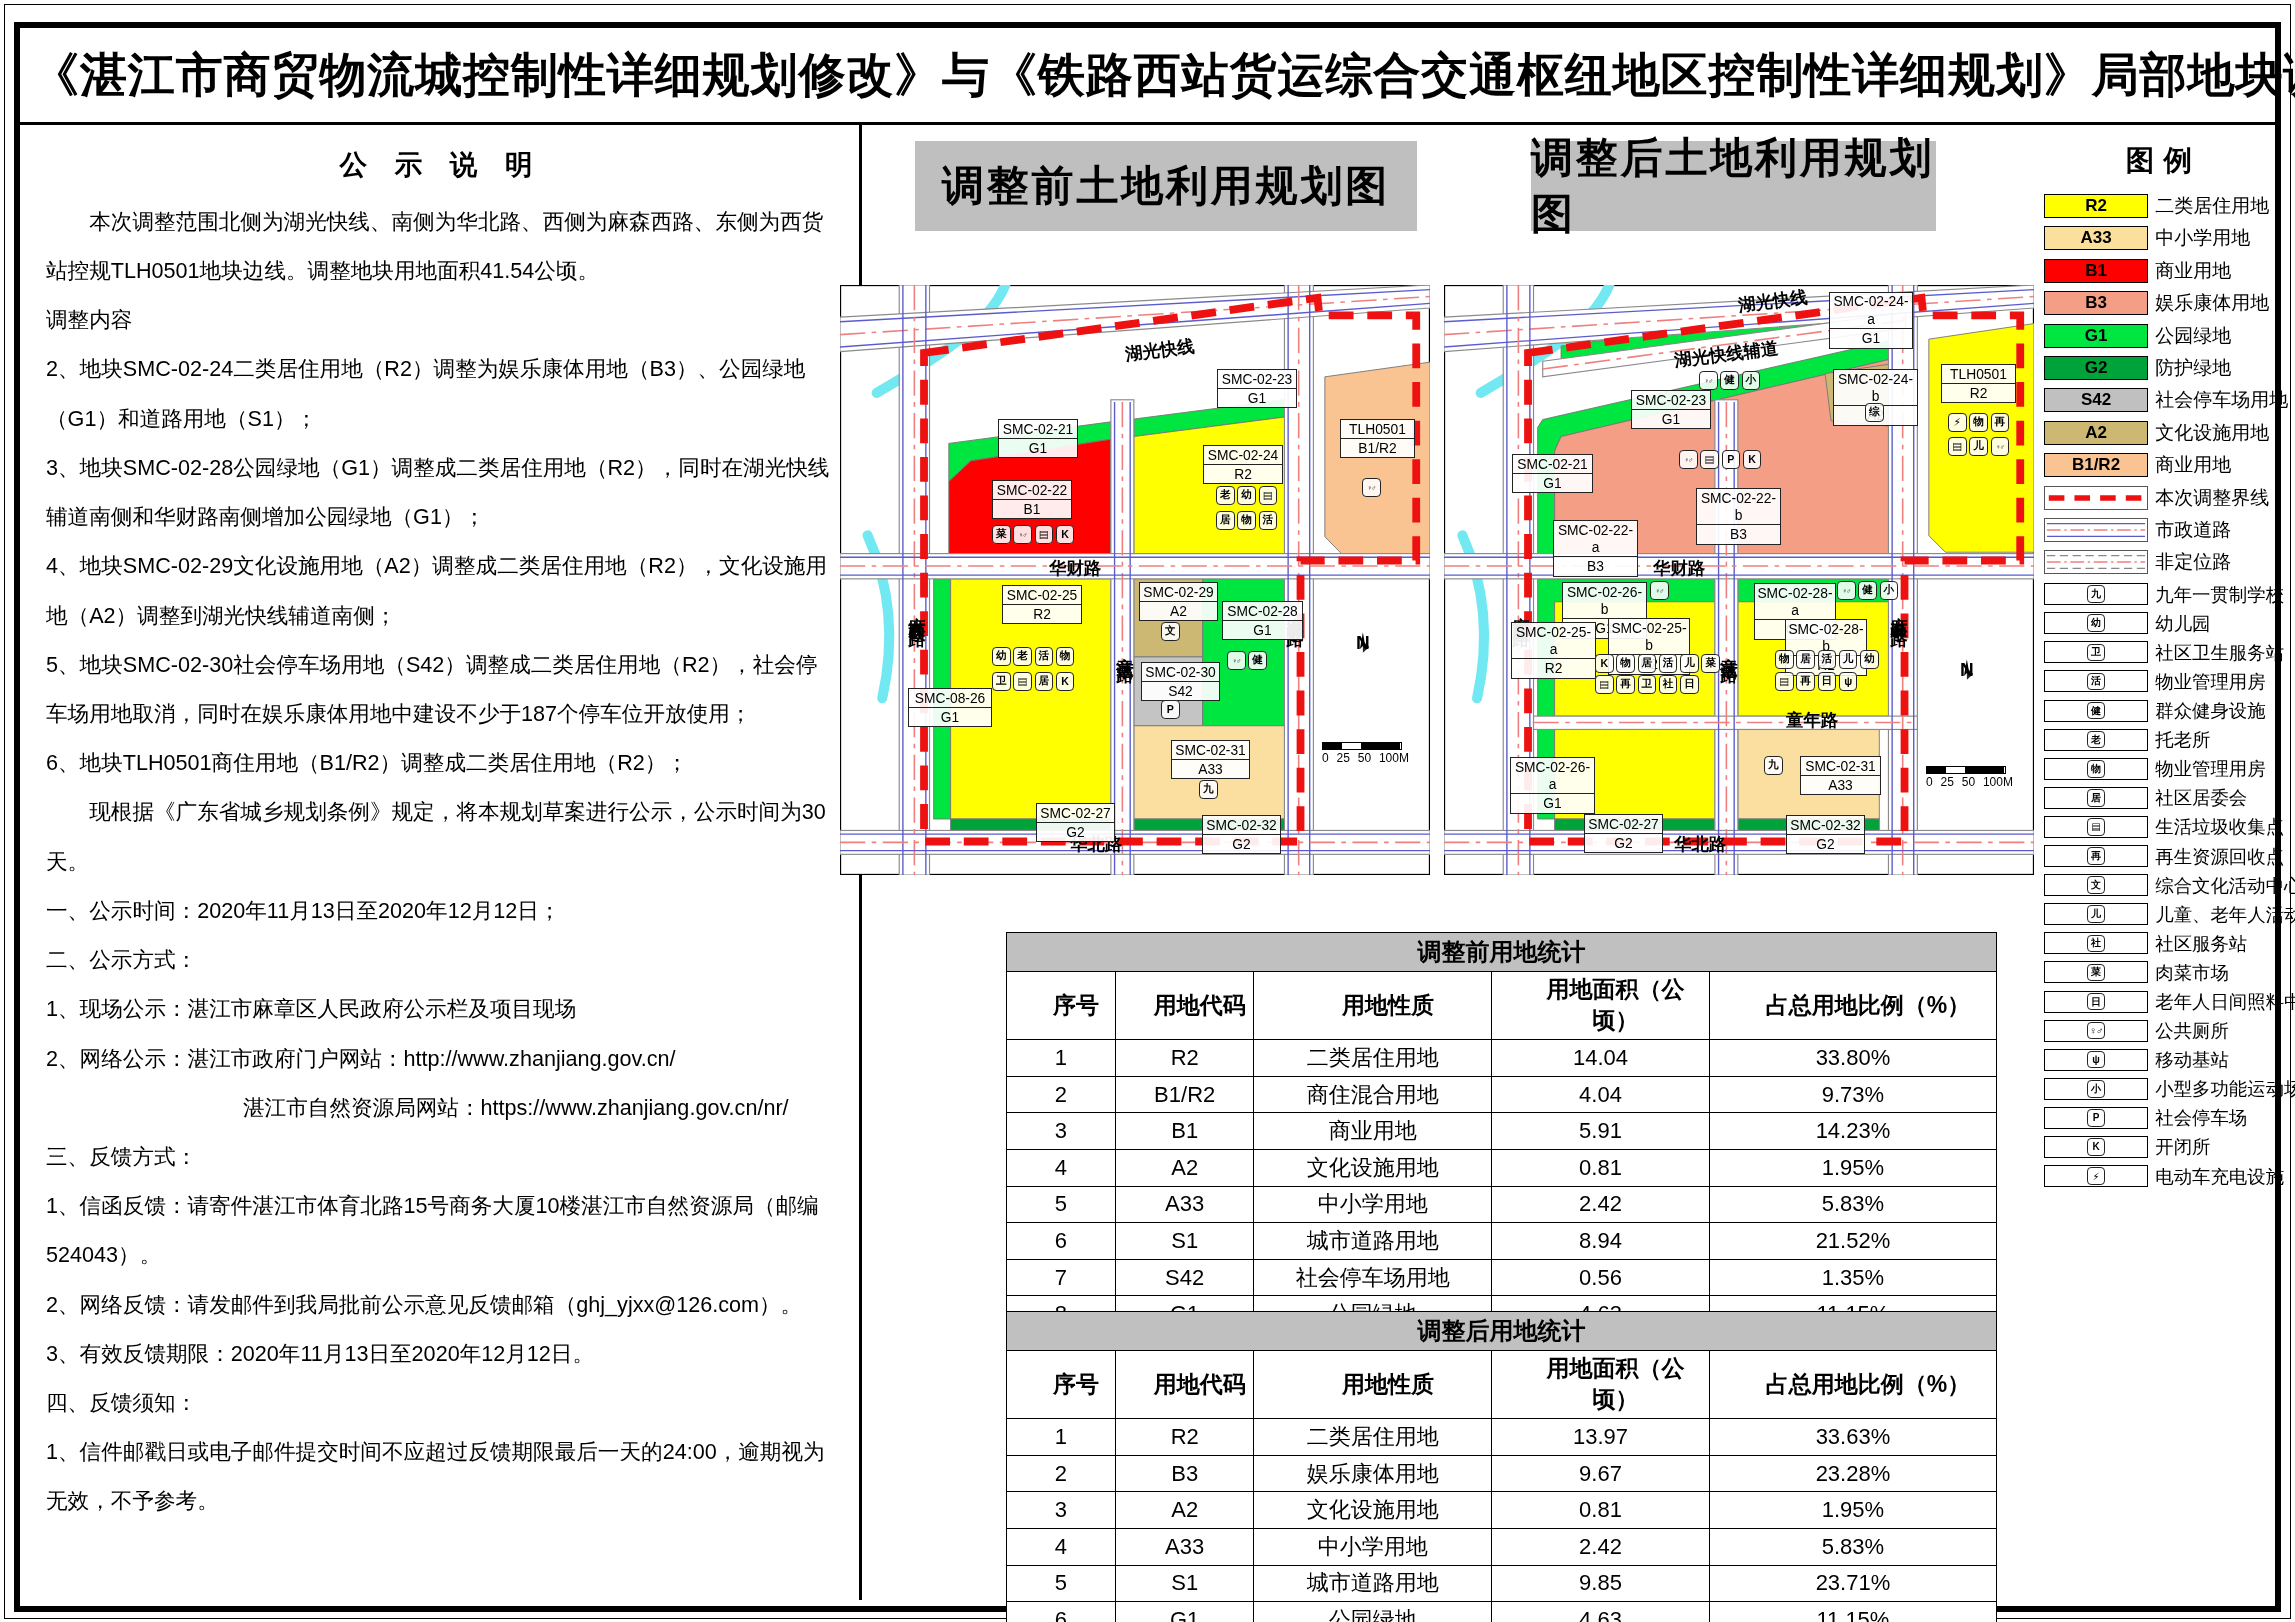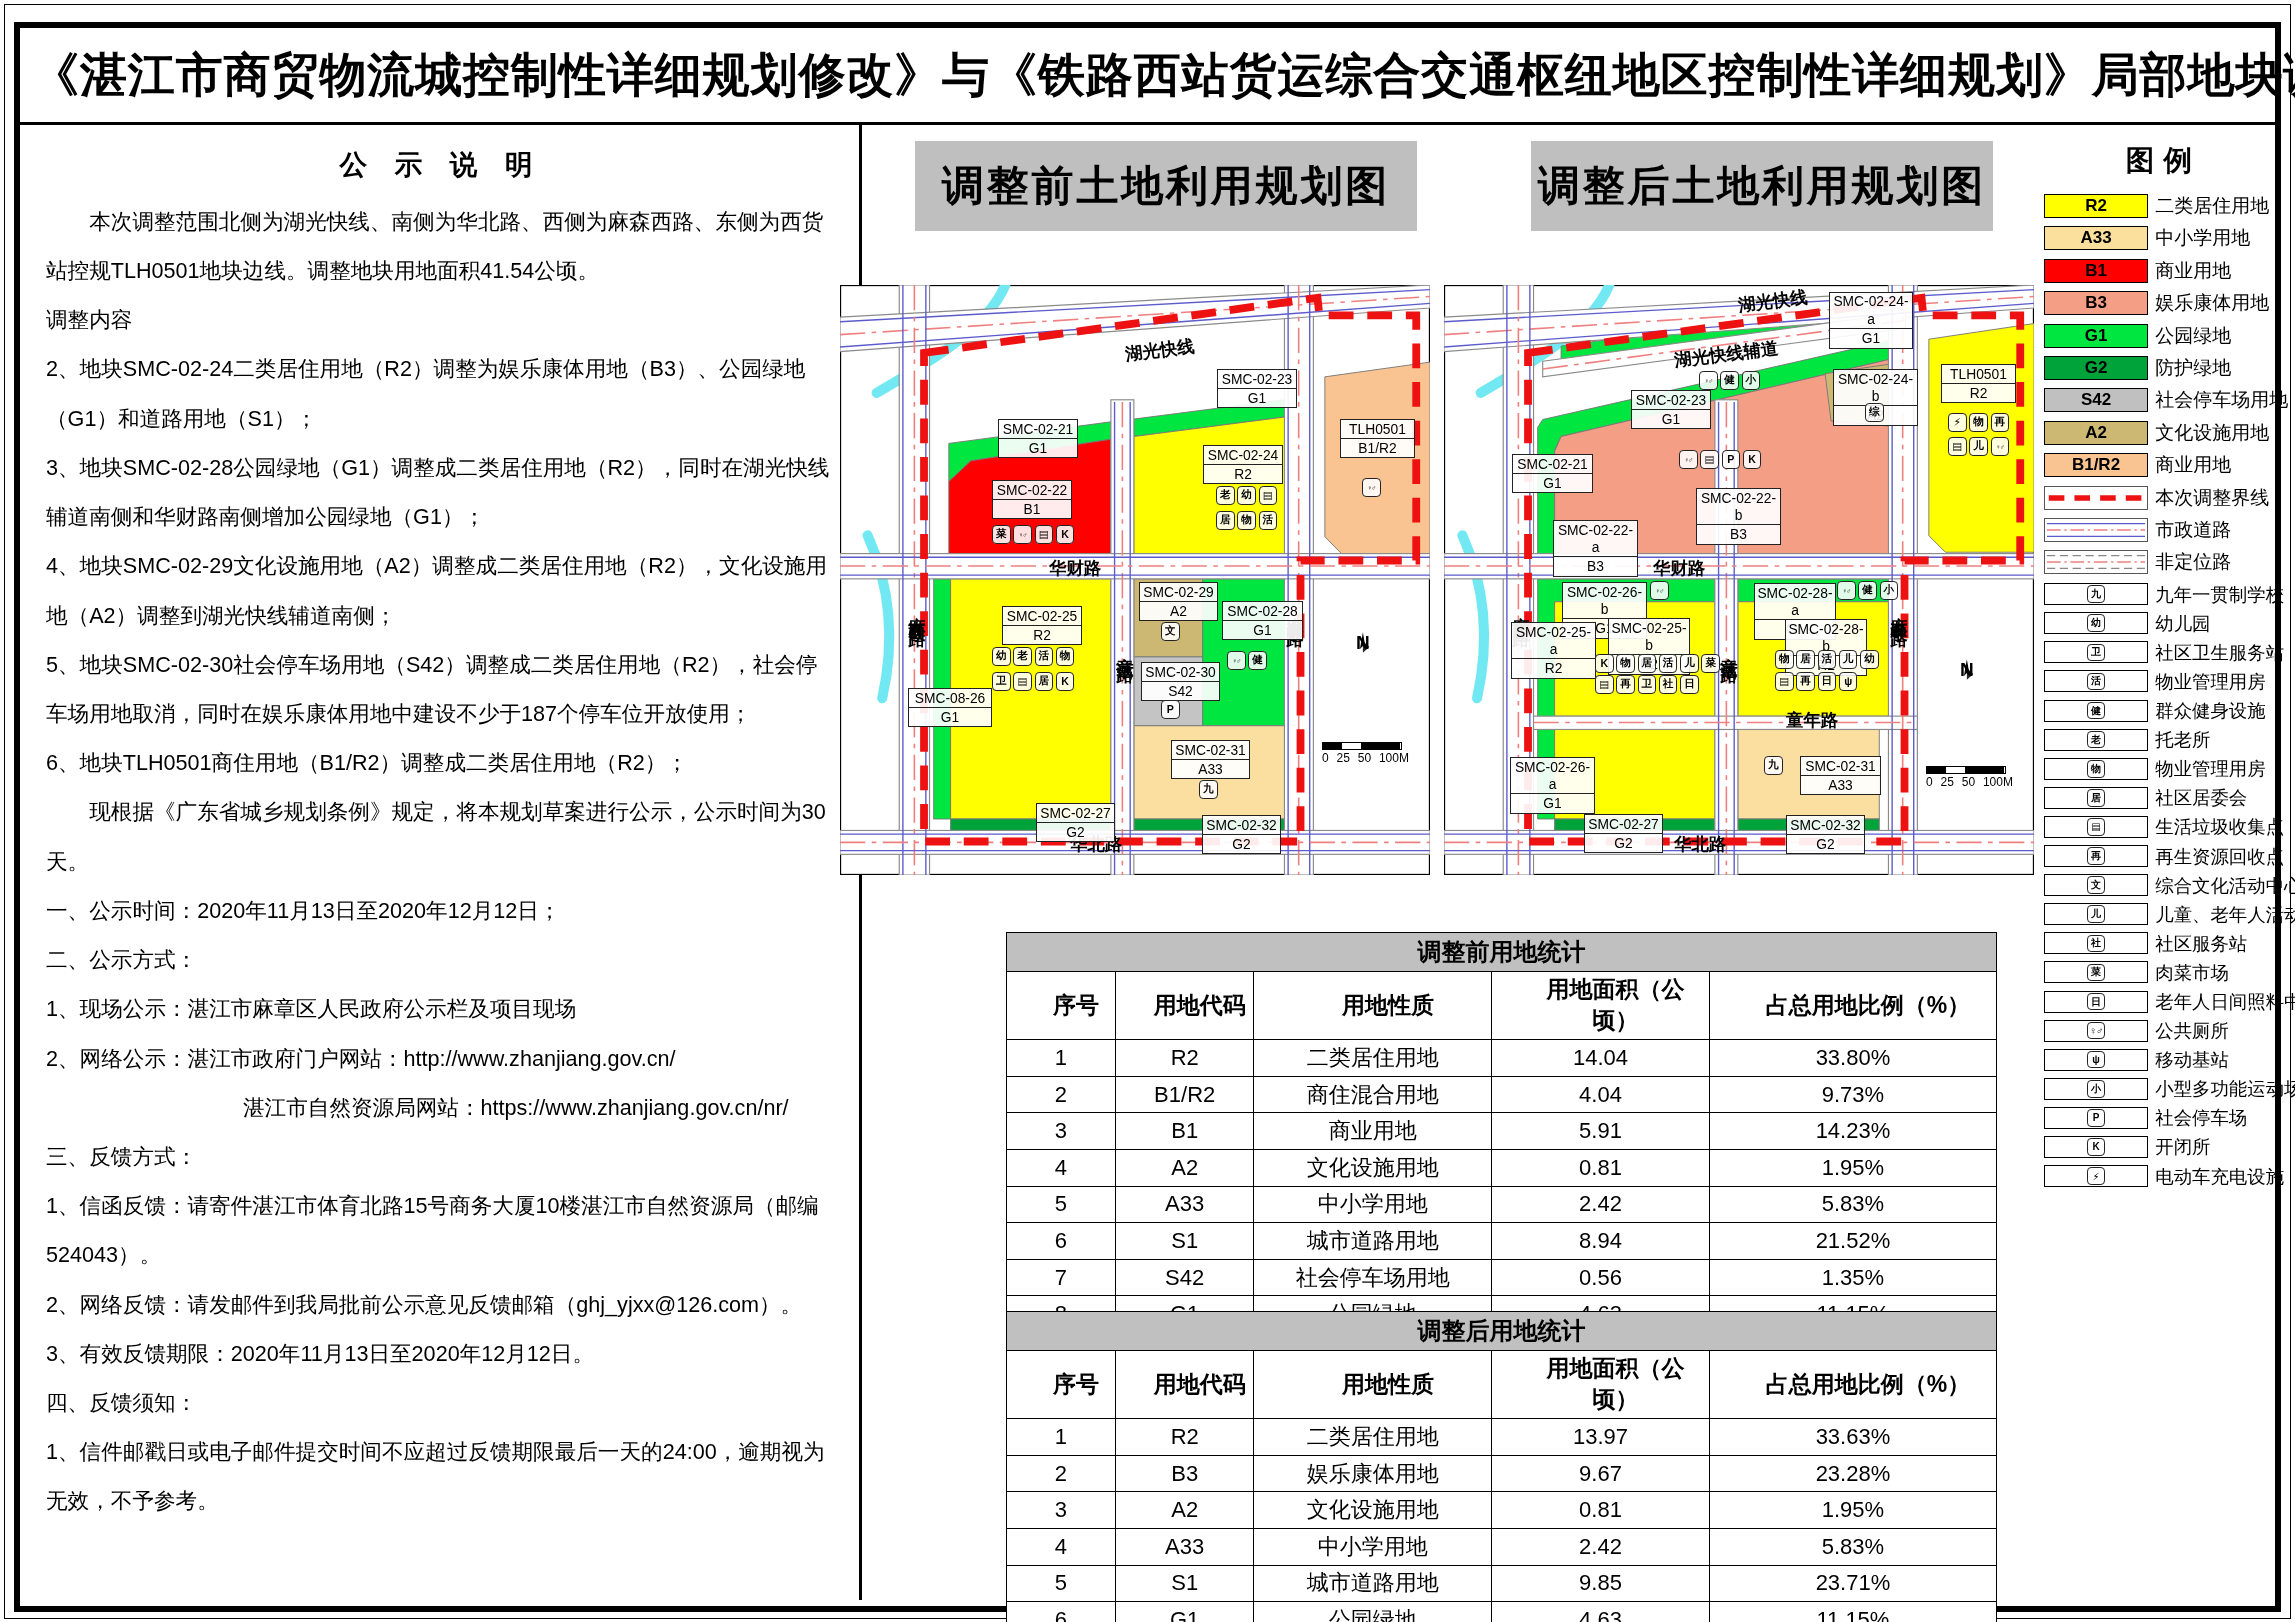--- a/index.html
+++ b/index.html
@@ -16,21 +16,21 @@
   .notice{position:absolute;left:46px;top:147px;width:790px;}
   .notice h2{margin:0 0 13.8px 0;text-align:center;font-size:27.5px;letter-spacing:10px;font-weight:bold;}
   .notice p{margin:0;font-size:21.6px;line-height:2.28;}
   .notice p.indent{text-indent:2em;}
   .notice p.cont{padding-left:197px;}
 
   
   .map-title{position:absolute;height:90px;background:#BFBFBF;display:flex;align-items:center;justify-content:center;
              font-size:42px;font-weight:bold;letter-spacing:2.8px;}
   .mt-before{left:915px;top:141px;width:502px;}
-  .mt-after{left:1531px;top:141px;width:462px;font-family:Liberation Serif, serif;}
+  .mt-after{left:1531px;top:141px;width:405px;font-family:Liberation Serif, serif;}
 
   
   .map{position:absolute;width:590px;height:590px;}
   .map-before{left:840px;top:285px;}
   .map-after{left:1444px;top:285px;}
   .map svg{position:absolute;left:0;top:0;width:100%;height:100%;}
   .mapbg{fill:#fff;stroke:#000;stroke-width:5;}
   .stream{fill:none;stroke:#72E9F2;stroke-width:22;stroke-linecap:round;}
   .road{fill:#fff;stroke:#8a8a8a;stroke-width:2.5;}
   .bl{stroke:#5B5BCD;stroke-width:3;fill:none;}
@@ -184,21 +184,21 @@
         <span>G1</span>
       </div>
     <div class="plabel" style="left:363px;top:160px;width:78px;">
         <span>SMC-02-24</span>
         <span>R2</span>
       </div>
     <div class="plabel" style="left:500px;top:134px;width:73px;">
         <span>TLH0501</span>
         <span>B1/R2</span>
       </div>
-    <div class="plabel" style="left:162px;top:321px;width:78px;text-align:center;">
+    <div class="plabel" style="left:162px;top:300px;width:78px;text-align:center;">
         <span>SMC-02-25</span>
         <span>R2</span>
       </div>
     <div class="plabel" style="left:68px;top:403px;width:82px;">
         <span>SMC-08-26</span>
         <span>G1</span>
       </div>
     <div class="plabel" style="left:196px;top:518px;width:77px;">
         <span>SMC-02-27</span>
         <span>G2</span>

